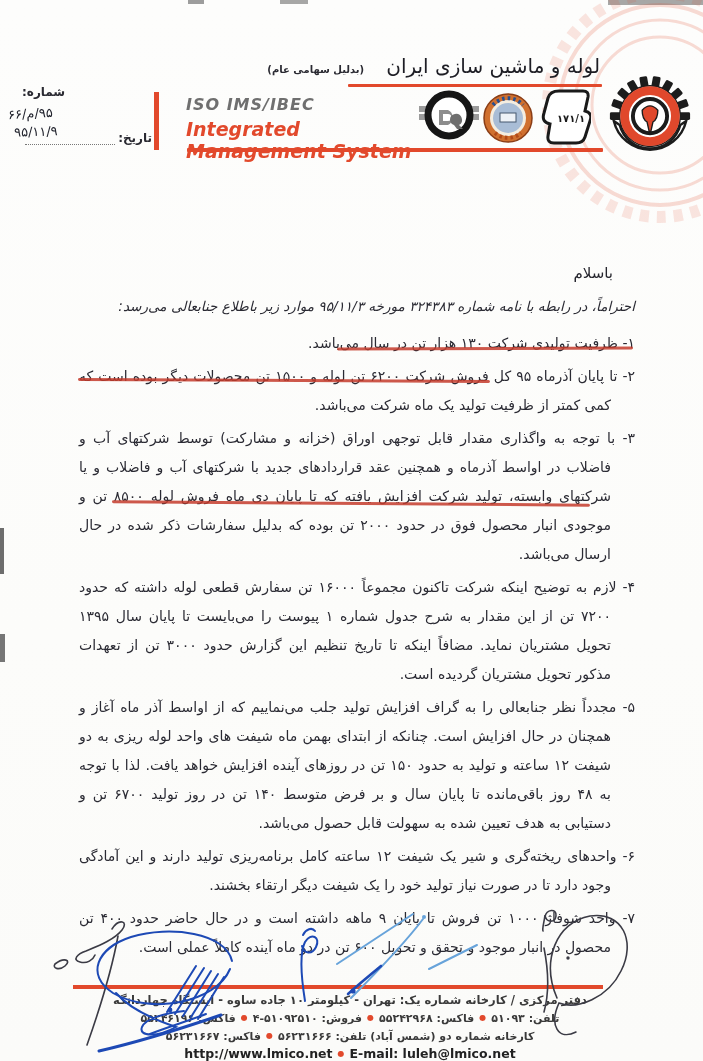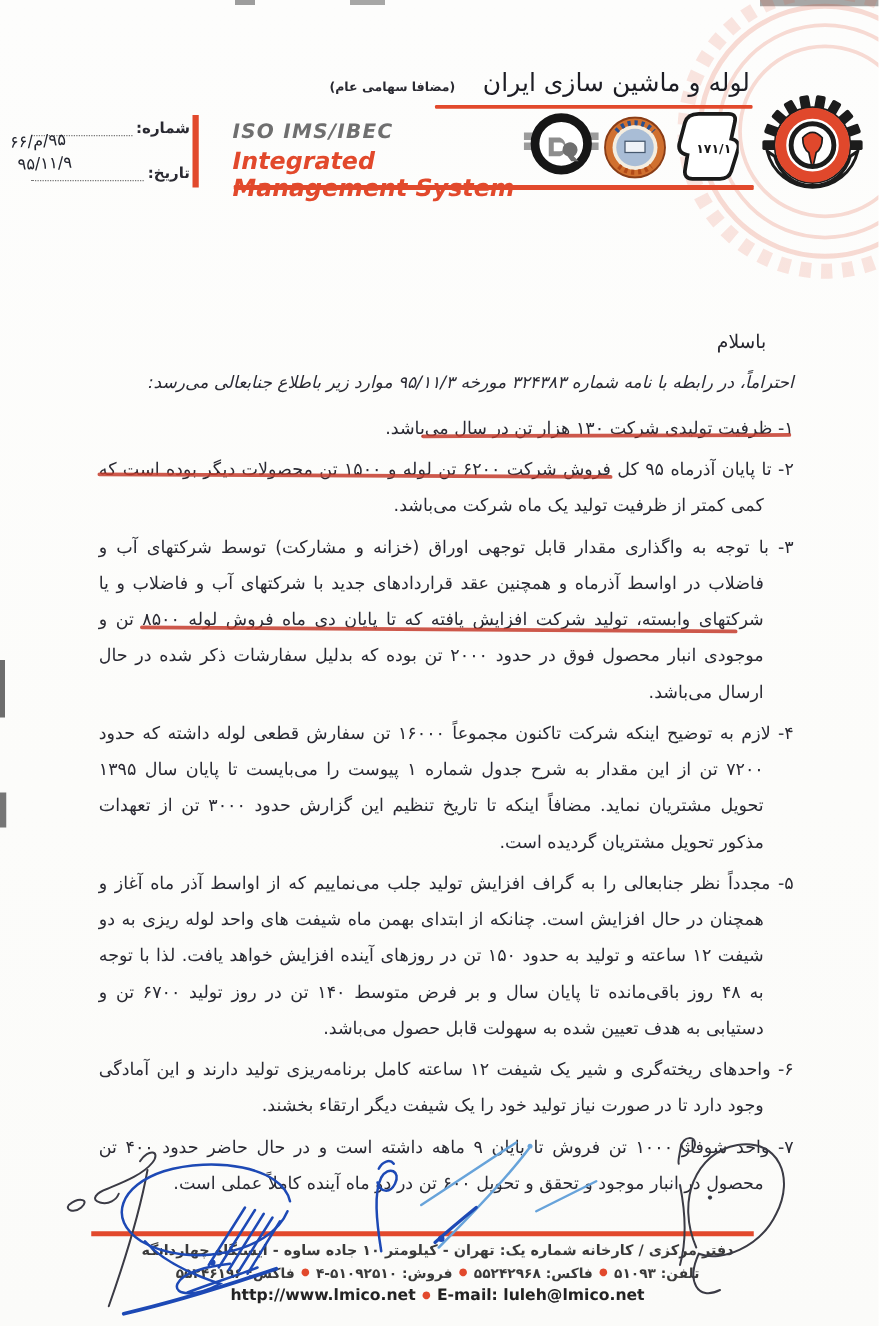--- a/index.html
+++ b/index.html
@@ -29,21 +29,21 @@
   .ims .s{font-style:italic;font-weight:bold;font-size:19px;color:#e2492c;margin-top:0;}
   .cert{position:absolute;}
   .cert.dqs{left:419px;top:90px;}
   .cert.ibec{left:483px;top:93px;}
   .cert.isiri{left:537px;top:88px;}
   
   .refbar{position:absolute;left:154px;top:92px;width:5px;height:58px;background:#e2492c;}
   .refrow{position:absolute;left:22px;width:130px;display:flex;direction:rtl;align-items:flex-end;}
   .refrow .lb{font-size:12px;font-weight:bold;color:#2a2a32;white-space:nowrap;}
   .refrow .dots{flex:1;border-bottom:1px dotted #777;height:12px;margin:0 3px;}
-  .refrow.n{top:95px;}
+  .refrow.n{top:85px;flex-direction:column;}
   .refrow.d{top:131px;}
   .hand{position:absolute;font-size:13px;color:#22242e;direction:rtl;white-space:nowrap;}
   .hand.v1{left:8px;top:106px;transform:rotate(-3deg);}
   .hand.v2{left:14px;top:124px;transform:rotate(-2deg);}
   
   .recipient{position:absolute;right:90px;top:186px;direction:rtl;text-align:right;font-weight:bold;font-size:15px;line-height:27px;color:#1e1e26;}
   .salutation{position:absolute;right:90px;top:264px;direction:rtl;font-size:15px;color:#26262e;}
   .body{position:absolute;right:68px;top:292px;width:556px;direction:rtl;font-size:14px;color:#2a2a33;}
   .body .intro{margin:0 0 8px;white-space:nowrap;font-size:13.6px;line-height:29px;font-style:italic;}
   .item{margin:0 0 4px;padding-right:24px;text-indent:-24px;text-align:justify;line-height:29px;}
@@ -98,21 +98,21 @@
     </g>
     <path d="M8,50 A38,38 0 0 0 82,50 L76,54 A32,32 0 0 1 14,54 Z" fill="#ffffff" stroke="#1c1c1c" stroke-width="2.5"></path>
     <circle cx="45" cy="45" r="31" fill="#ffffff" stroke="#1c1c1c" stroke-width="1.5"></circle>
     <circle cx="45" cy="45" r="26" fill="none" stroke="#e0482c" stroke-width="9"></circle>
     <circle cx="45" cy="45" r="17.5" fill="#ffffff" stroke="#1c1c1c" stroke-width="4"></circle>
     <path d="M37,39 q8,-9 16,0 q0,9 -5,12 l-2,9 q-1,3 -2,0 l-2,-9 q-5,-3 -5,-12 z" fill="#e0482c" stroke="#1c1c1c" stroke-width="1.4"></path>
   </svg>
 
   <div class="brand">
     <span class="nm">لوله و ماشین سازی ایران</span>
-    <span class="tp">(مضافا سهامی عام)</span>
+    <span class="tp">(بدلیل سهامی عام)</span>
   </div>
   <div class="rule r1"></div>
 
   <div class="ims">
     <div class="t">ISO IMS/IBEC</div>
     <div class="s">Integrated Management System</div>
   </div>
 
   <svg class="cert dqs" width="60" height="52" viewBox="0 0 60 52">
     <rect x="0" y="16" width="14" height="6" fill="#9b9b9b"></rect>
@@ -168,20 +168,23 @@
   <div class="uline u1"></div>
   <div class="uline u2"></div>
   <div class="uline u3"></div>
 
   <div class="footline"></div>
   <div class="footer">
     <div class="f1">دفتر مرکزی / کارخانه شماره یک: تهران - کیلومتر ۱۰ جاده ساوه - ایستگاه چهاردانگه</div>
     <div class="f2">
       <span>تلفن: ۵۱۰۹۳</span><span class="dot">●</span><span>فاکس: ۵۵۲۴۲۹۶۸</span><span class="dot">●</span><span>فروش: ۵۱۰۹۲۵۱۰-۴</span><span class="dot">●</span><span>فاکس: ۵۵۲۴۶۱۹۶</span>
     </div>
+    <div class="f3">
+      <span>کارخانه شماره دو (شمس آباد)  تلفن: ۵۶۲۳۱۶۶۶</span><span class="dot">●</span><span>فاکس: ۵۶۲۳۱۶۶۷</span>
+    </div>
     <div class="f4">
       <span>http://www.lmico.net</span><span class="dot">●</span><span>E-mail: luleh@lmico.net</span>
     </div>
   </div>
 
   <svg class="sig" width="703" height="210" viewBox="0 0 703 210">
 
     <g fill="none" stroke="#3b3b45" stroke-width="1.6" stroke-linecap="round">
       <path d="M112,78 c7,-11 17,-8 10,1 c-8,10 -24,16 -36,21 c-9,3 -14,9 -6,11 c7,2 13,-2 15,-7"></path>
       <path d="M118,85 C112,118 99,160 87,194"></path>

